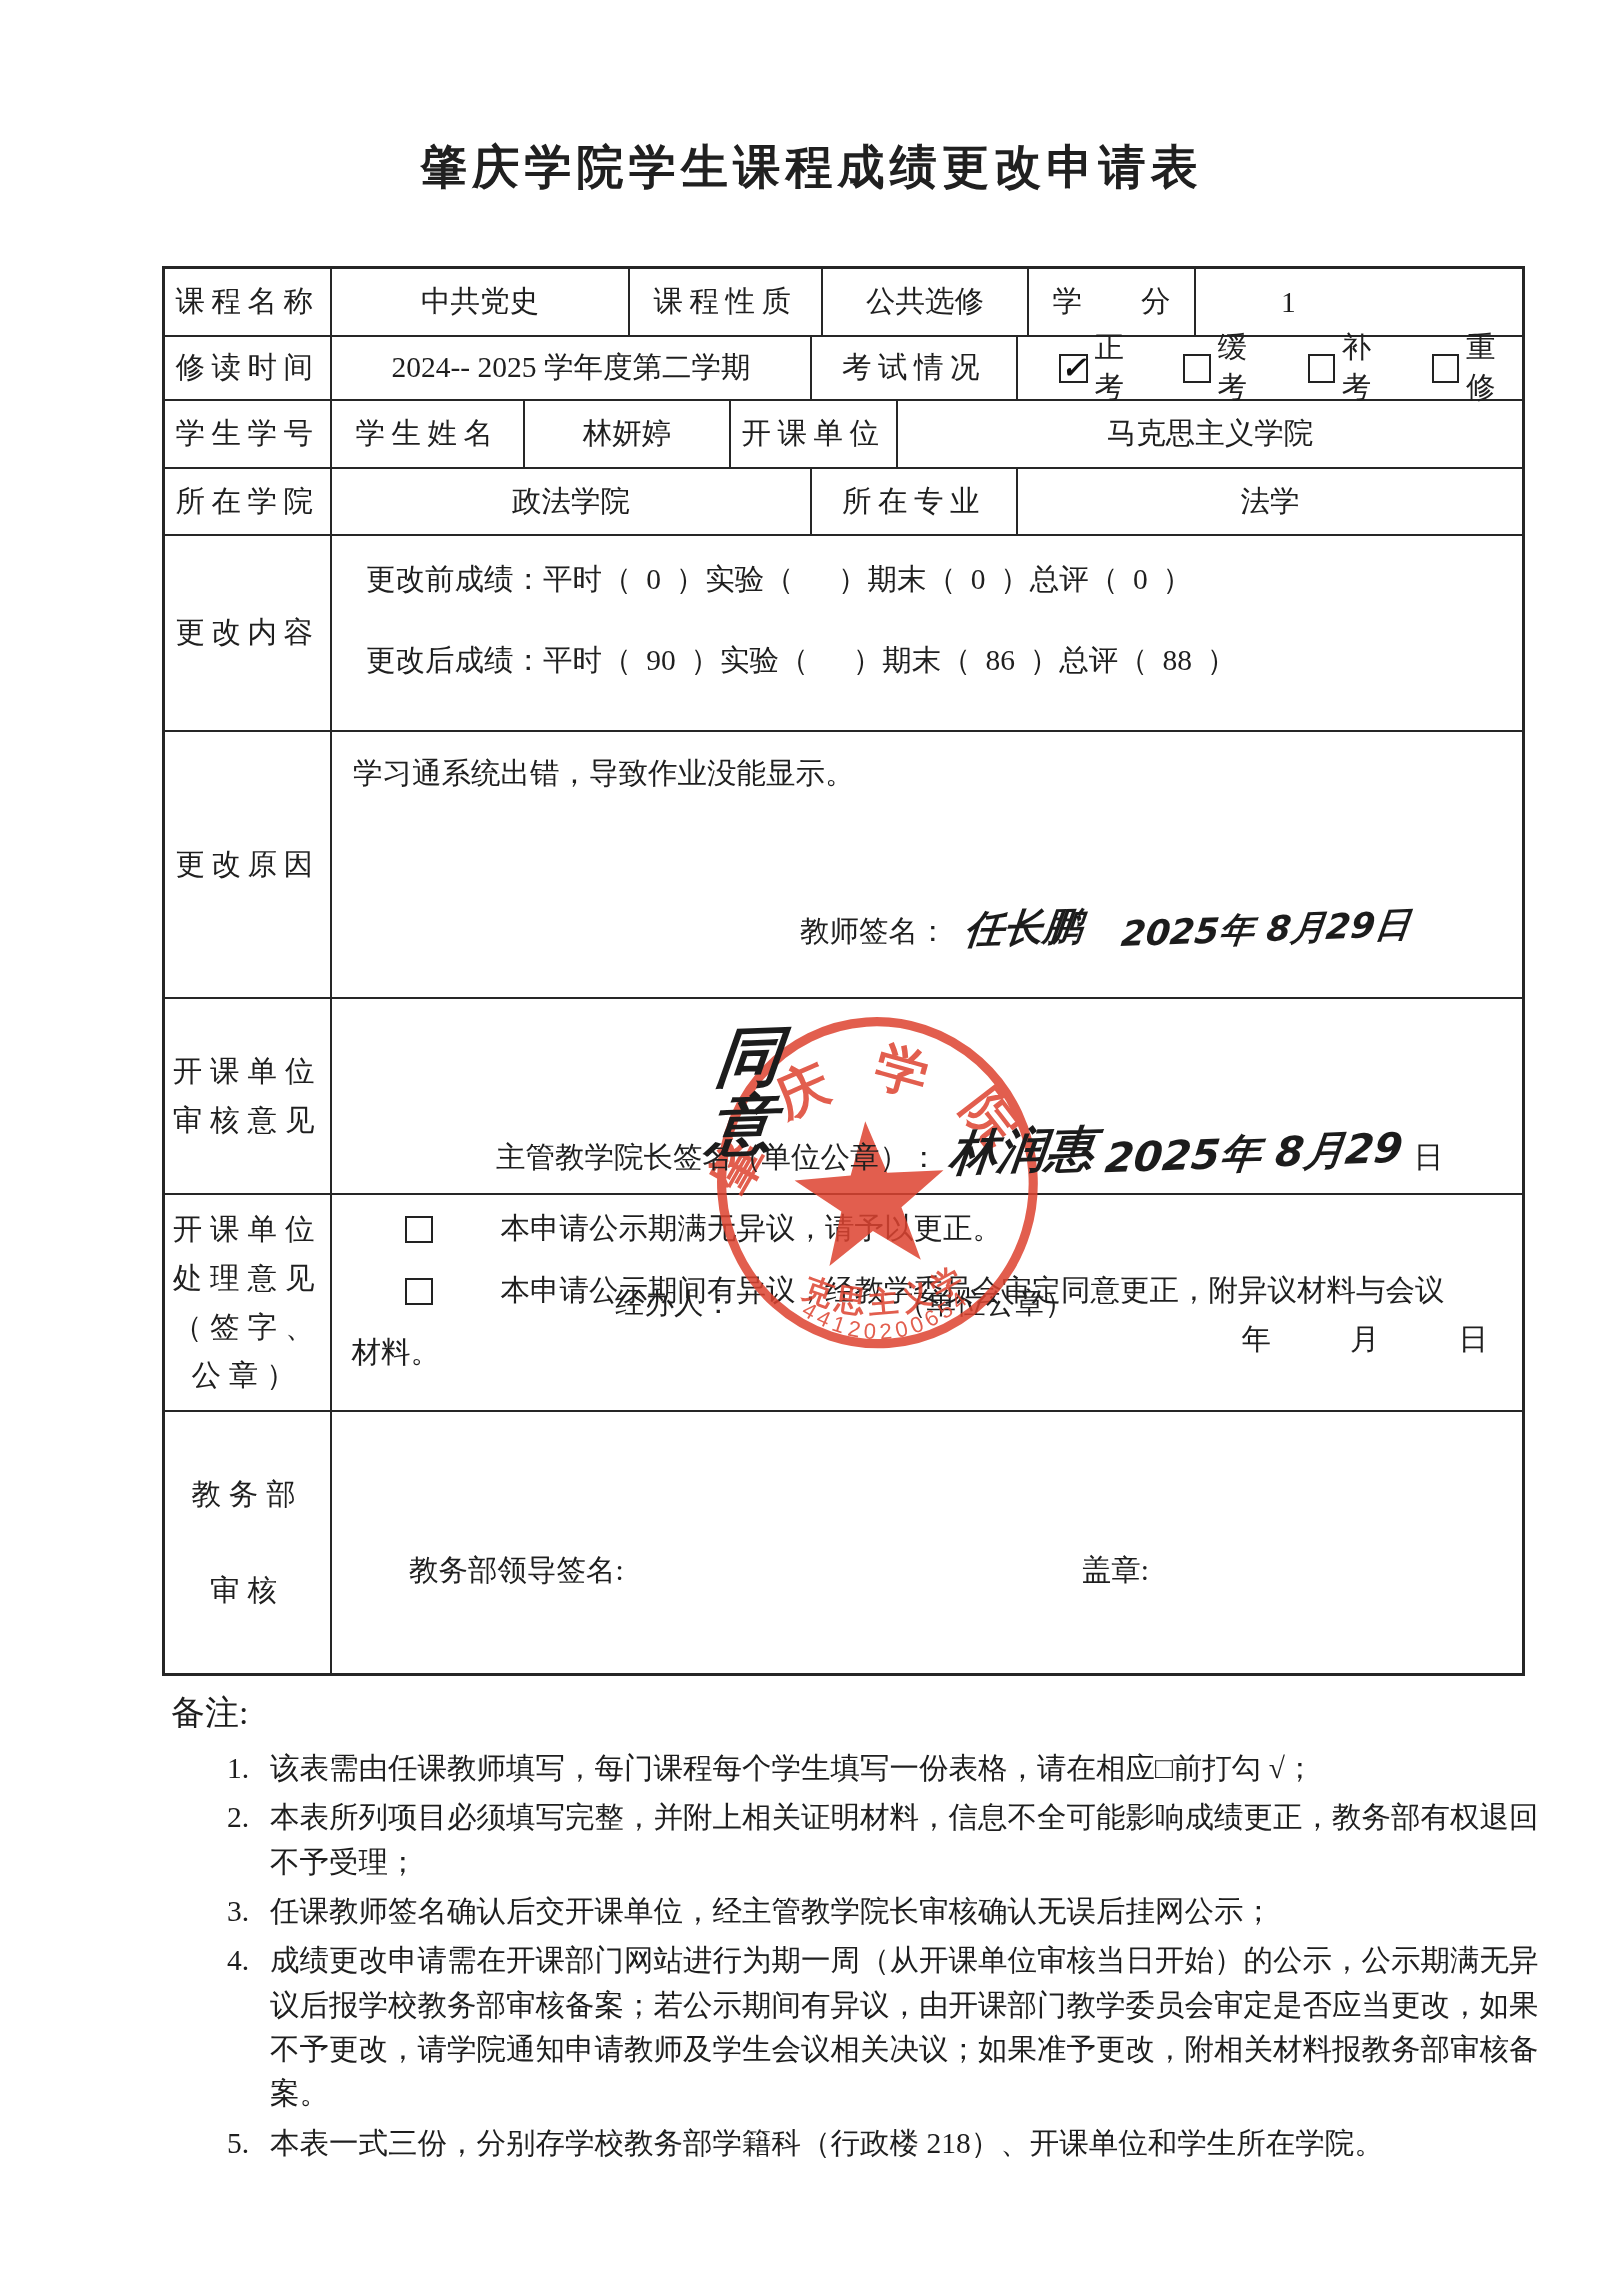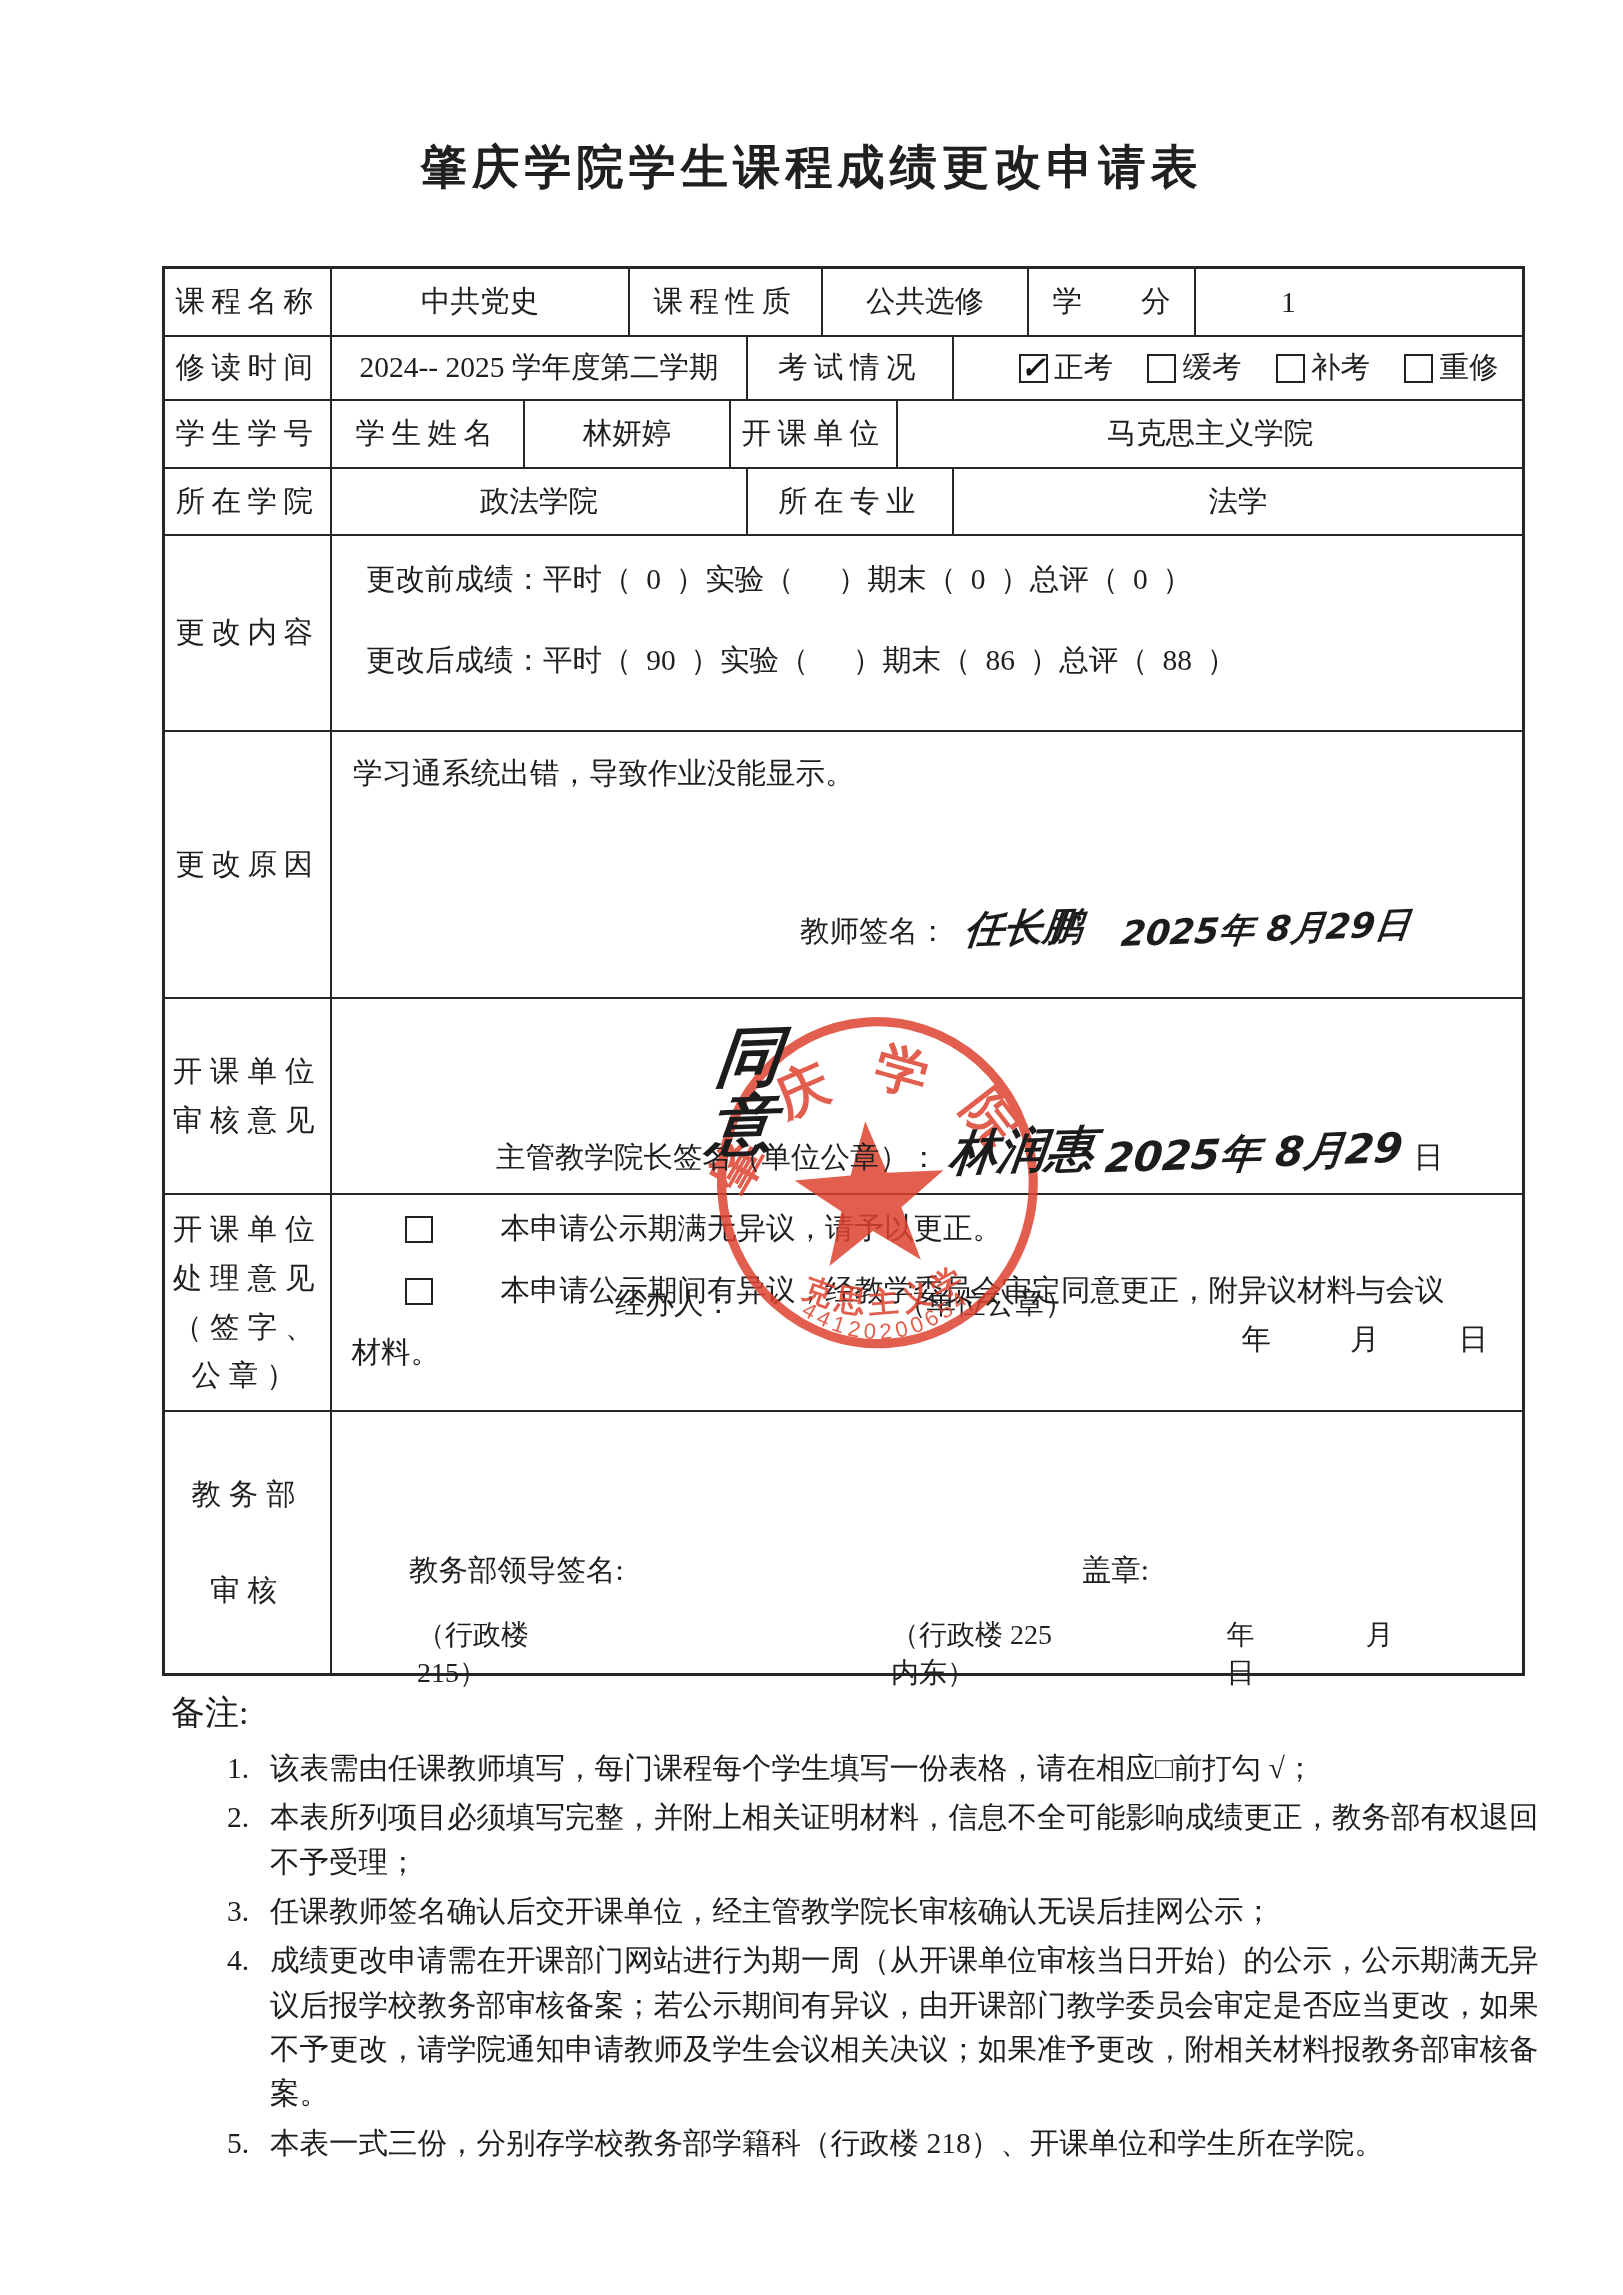--- a/index.html
+++ b/index.html
@@ -18,21 +18,21 @@
     position:absolute; left:162px; top:266px; width:1363px;
     border:3.3px solid #262626; background:transparent;
   }
   .row { display:flex; border-bottom:2.6px solid #262626; }
   .row:last-child { border-bottom:none; }
   .r1{height:68px} .r2{height:64px} .r3{height:68px} .r4{height:67px}
   .r5{height:196px} .r6{height:267px} .r7{height:196px} .r8{height:217px} .r9{height:261px}
   .cell { border-right:2.6px solid #262626; display:flex; align-items:center;
           justify-content:center; font-size:29.5px; position:relative; }
   .cell.last { border-right:none; flex:1; }
-  .w255{width:167px} .w455{width:298px} .w295{width:193px} .w315{width:206px} .w750{width:416px}
+  .w255{width:167px} .w455{width:298px} .w295{width:193px} .w315{width:206px} .w750{width:480px}
   .lbl { letter-spacing:6.5px; }
   .pre { white-space:pre; }
   .credit { justify-content:flex-start; padding-left:85px; }
   .optrow { gap:34px; padding-left:41px; }
   .opt { display:flex; align-items:center; gap:6.5px; font-size:29.5px; }
   .cb { width:29px; height:29px; border:2px solid #222; display:flex;
         align-items:center; justify-content:center; font-size:30px; font-weight:bold;
         line-height:1; color:#111; }
   .cb-s { width:27.5px; height:27.5px; border:2px solid #222; flex:none; }
   .content { flex-direction:column; align-items:flex-start; justify-content:flex-start; }
@@ -214,27 +214,20 @@
           <div>教务部</div>
           <div style="height:47px"></div>
           <div>审核</div>
         </div>
       </div>
       <div class="cell last content">
         <div class="sign9">
           <span class="g1">教务部领导签名:</span>
           <span>盖章:</span>
         </div>
-        <div class="loc9">
-          <span class="g1">（行政楼 215）</span>
-          <span class="g2">（行政楼 225 内东）</span>
-          <span class="ymd2">
-            <span>年</span><span>月</span><span>日</span>
-          </span>
-        </div>
       </div>
     </div>
 
   </div>
 
   <svg class="stamp" viewBox="0 0 524 534" xmlns="http://www.w3.org/2000/svg">
     <g transform="rotate(-4 262 267)" fill="none">
       <ellipse cx="262" cy="265" rx="238" ry="246" stroke="#dd4330" stroke-width="14"></ellipse>
       <polygon fill="#dd4330" points="250,170 278,251 364,253 296,305 320,387 250,338 180,387 204,305 136,253 222,251"></polygon>
       <path id="arcTop" d="M 52,305 A 214,228 0 0 1 472,305" fill="none"></path>

